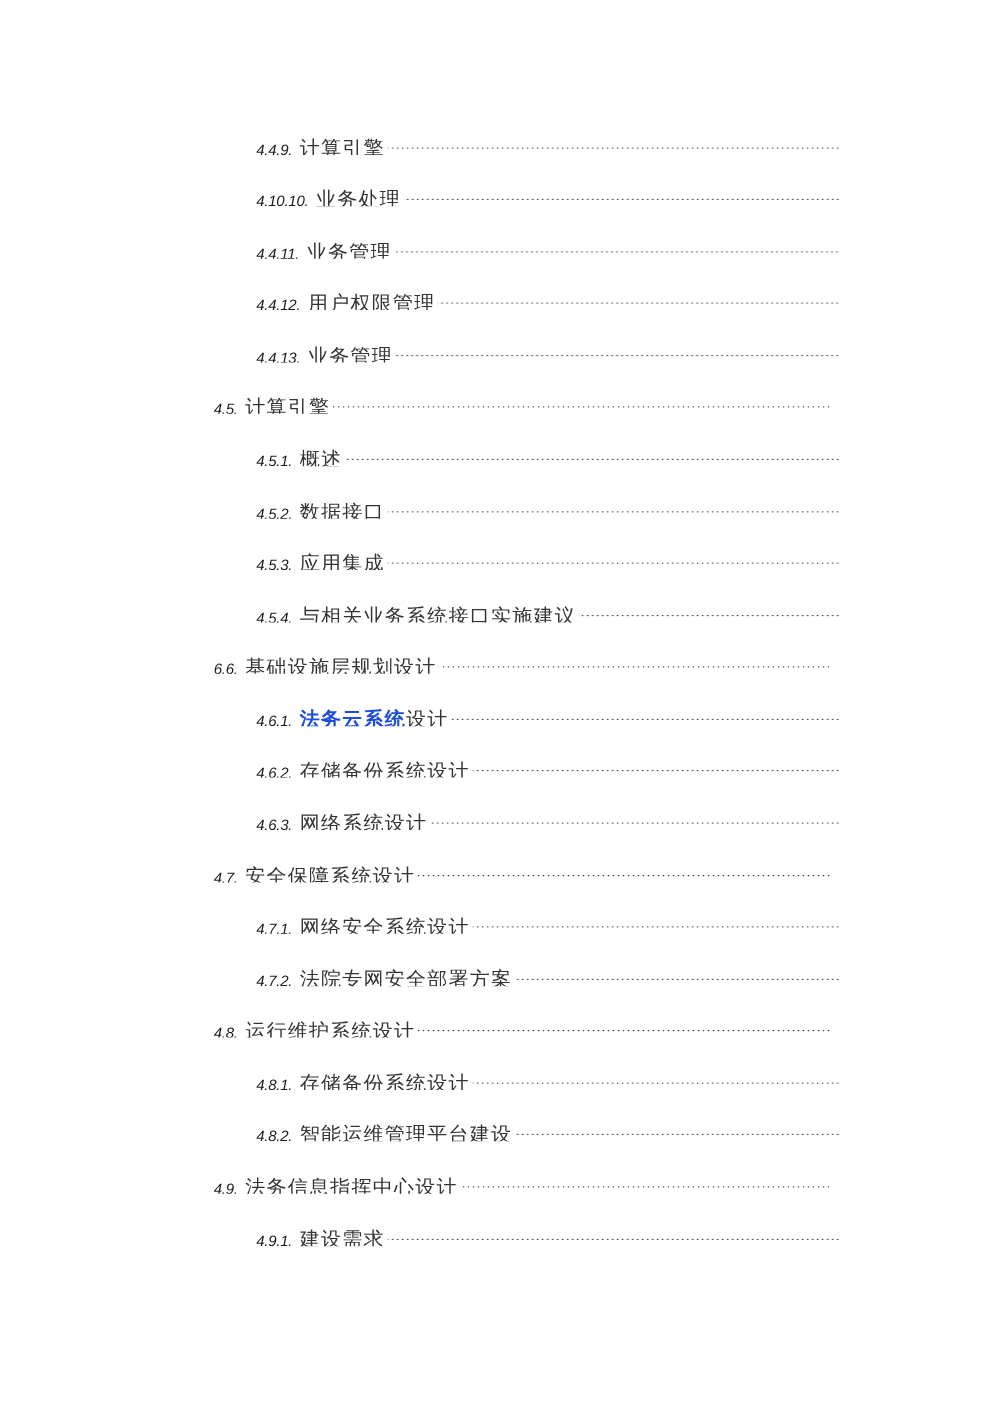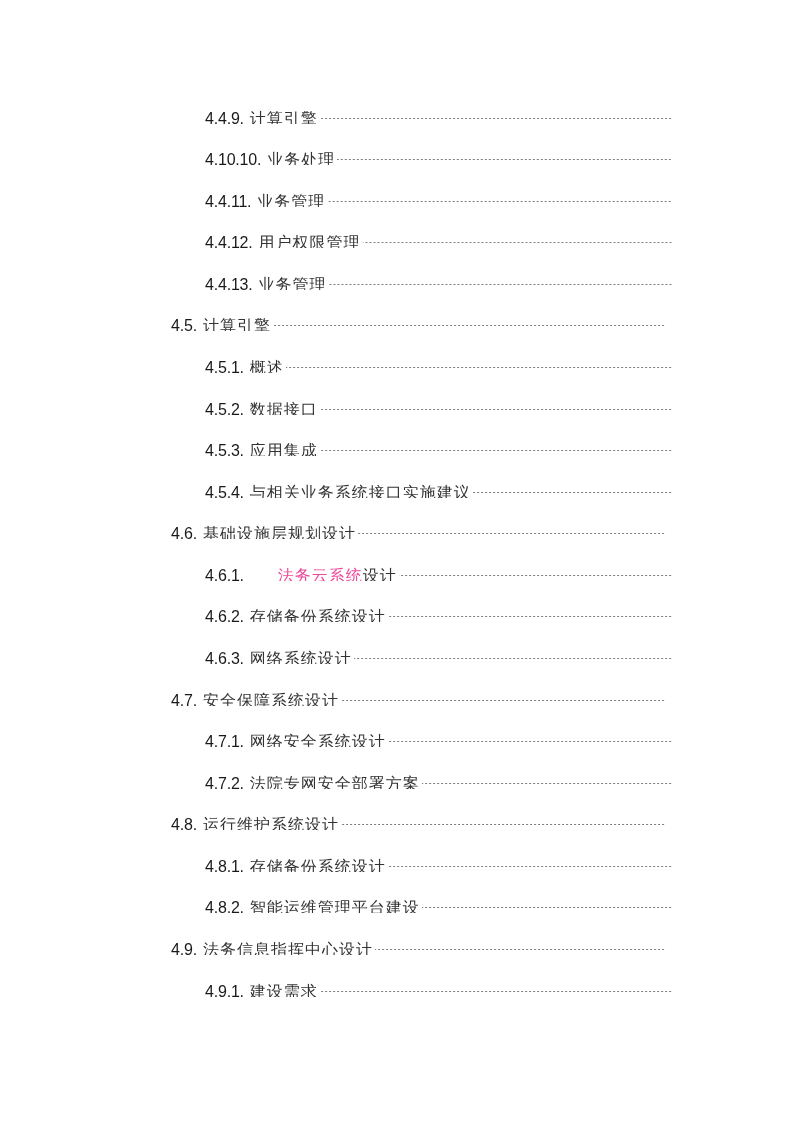--- a/index.html
+++ b/index.html
@@ -41,35 +41,35 @@
     .toc-entry.level-2 {
       left: 171px;
       width: 494px;
     }
     .toc-entry.level-3 {
       left: 205px;
       width: 467px;
     }
     .num {
       font-family: "Liberation Sans", sans-serif;
-      font-size: 16px;
+      font-size: 12px;
       color: #1a1a1a;
       margin-right: 6px;
       letter-spacing: -0.2px;
+      font-style: italic;
     }
     .title {
       font-family: "DejaVu Sans", sans-serif;
       font-size: 16px;
       color: #333333;
       letter-spacing: 1px;
     }
     .title .bold {
-      font-weight: normal;
-      color: #ec4899;
-      margin-left: 28px;
+      font-weight: bold;
+      color: #1d4ed8;
     }
     .leader {
       flex: 1;
       margin-left: 2px;
       height: 20px;
       position: relative;
       overflow: hidden;
     }
     .leader::after {
       content: "";
@@ -144,21 +144,21 @@
       <span class="leader"></span>
     </div>
 
     <div class="toc-entry level-3" style="top:478px">
       <span class="num">4.5.4.</span>
       <span class="title">与相关业务系统接口实施建议</span>
       <span class="leader"></span>
     </div>
 
     <div class="toc-entry level-2" style="top:519px">
-      <span class="num">4.6.</span>
+      <span class="num">6.6.</span>
       <span class="title">基础设施层规划设计</span>
       <span class="leader"></span>
     </div>
 
     <div class="toc-entry level-3" style="top:561px">
       <span class="num">4.6.1.</span>
       <span class="title"><span class="bold">法务云系统</span><span>设计</span></span>
       <span class="leader"></span>
     </div>
 

